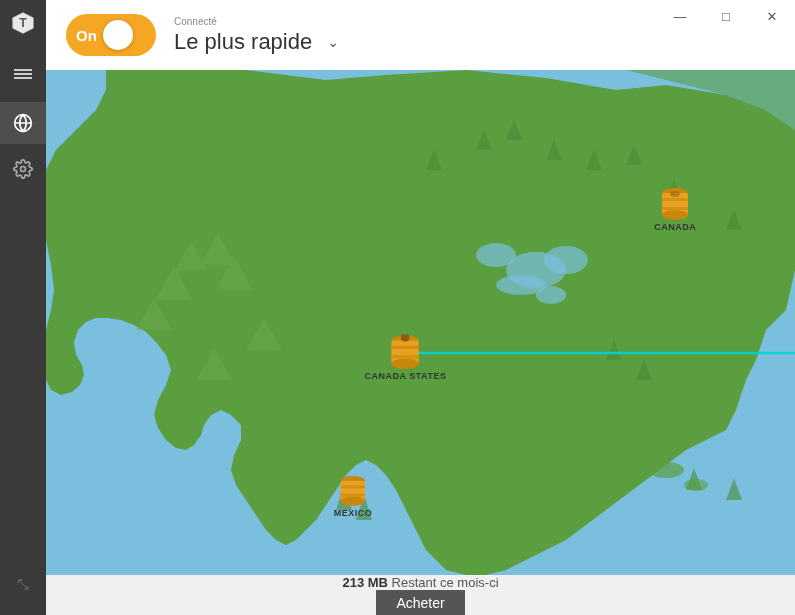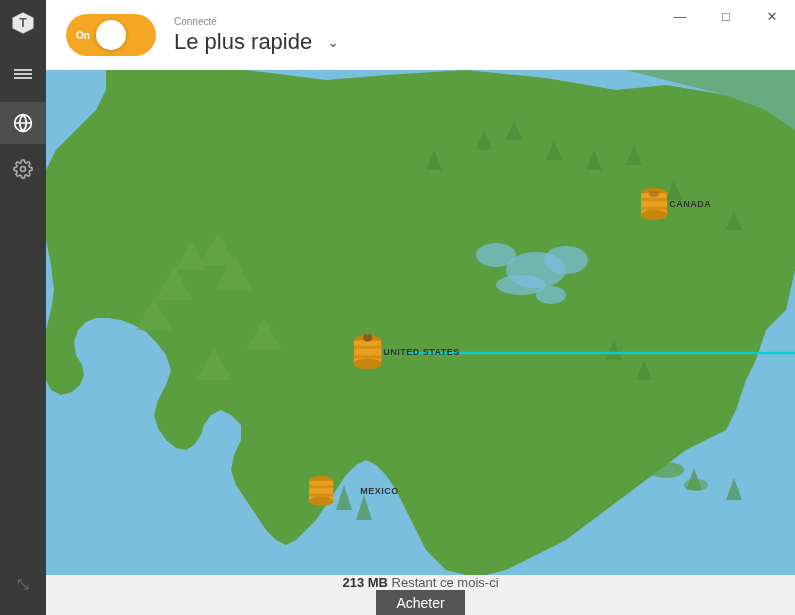--- a/index.html
+++ b/index.html
@@ -108,21 +108,21 @@
       border-radius: 25px;
       padding: 4px 6px 4px 10px;
       height: 42px;
       min-width: 90px;
       cursor: pointer;
       margin-right: 18px;
     }
     .toggle-label {
       color: white;
       font-weight: 700;
-      font-size: 10px;
+      font-size: 15px;
       margin-right: 6px;
     }
     .toggle-knob {
       width: 30px;
       height: 30px;
       background: white;
       border-radius: 50%;
       box-shadow: 0 1px 4px rgba(0,0,0,0.2);
     }
 
@@ -166,21 +166,21 @@
       position: absolute;
       top: 0; left: 0;
       width: 100%;
       height: 100%;
     }
 
     
     .map-marker {
       position: absolute;
       display: flex;
-      flex-direction: row;
+      flex-direction: column;
       align-items: center;
       transform: translateX(-50%);
       justify-content: center;
     }
     .marker-label {
       font-size: 9px;
       font-weight: 700;
       color: #333;
       margin-top: 2px;
       white-space: nowrap;
@@ -377,24 +377,24 @@
       <ellipse cx="15" cy="7" rx="13" ry="5" fill="#c8860a"></ellipse>
       <rect x="2" y="7" width="26" height="22" rx="2" fill="#e8a020"></rect>
       <ellipse cx="15" cy="29" rx="13" ry="5" fill="#c8860a"></ellipse>
       <rect x="2" y="12" width="26" height="3" fill="#c8860a" opacity="0.6"></rect>
       <rect x="2" y="21" width="26" height="3" fill="#c8860a" opacity="0.6"></rect>
 
       <ellipse cx="15" cy="5" rx="4" ry="3" fill="#8b5a1a"></ellipse>
       <circle cx="13" cy="3" r="2" fill="#8b5a1a"></circle>
       <circle cx="17" cy="3" r="2" fill="#8b5a1a"></circle>
     </svg>
-    <span class="marker-label">UNITED STATES</span>
-  </div>
-
-  <div class="map-marker" style="left: 41%; top: 80%; gap: 25px;">
+    <span class="marker-label">CANADA STATES</span>
+  </div>
+
+  <div class="map-marker" style="left: 41%; top: 80%;">
     <svg width="28" height="32" viewBox="0 0 30 34">
       <ellipse cx="15" cy="7" rx="13" ry="5" fill="#c8860a"></ellipse>
       <rect x="2" y="7" width="26" height="22" rx="2" fill="#e8a020"></rect>
       <ellipse cx="15" cy="29" rx="13" ry="5" fill="#c8860a"></ellipse>
       <rect x="2" y="12" width="26" height="3" fill="#c8860a" opacity="0.6"></rect>
       <rect x="2" y="21" width="26" height="3" fill="#c8860a" opacity="0.6"></rect>
     </svg>
     <span class="marker-label">MEXICO</span>
   </div>
 </div>

